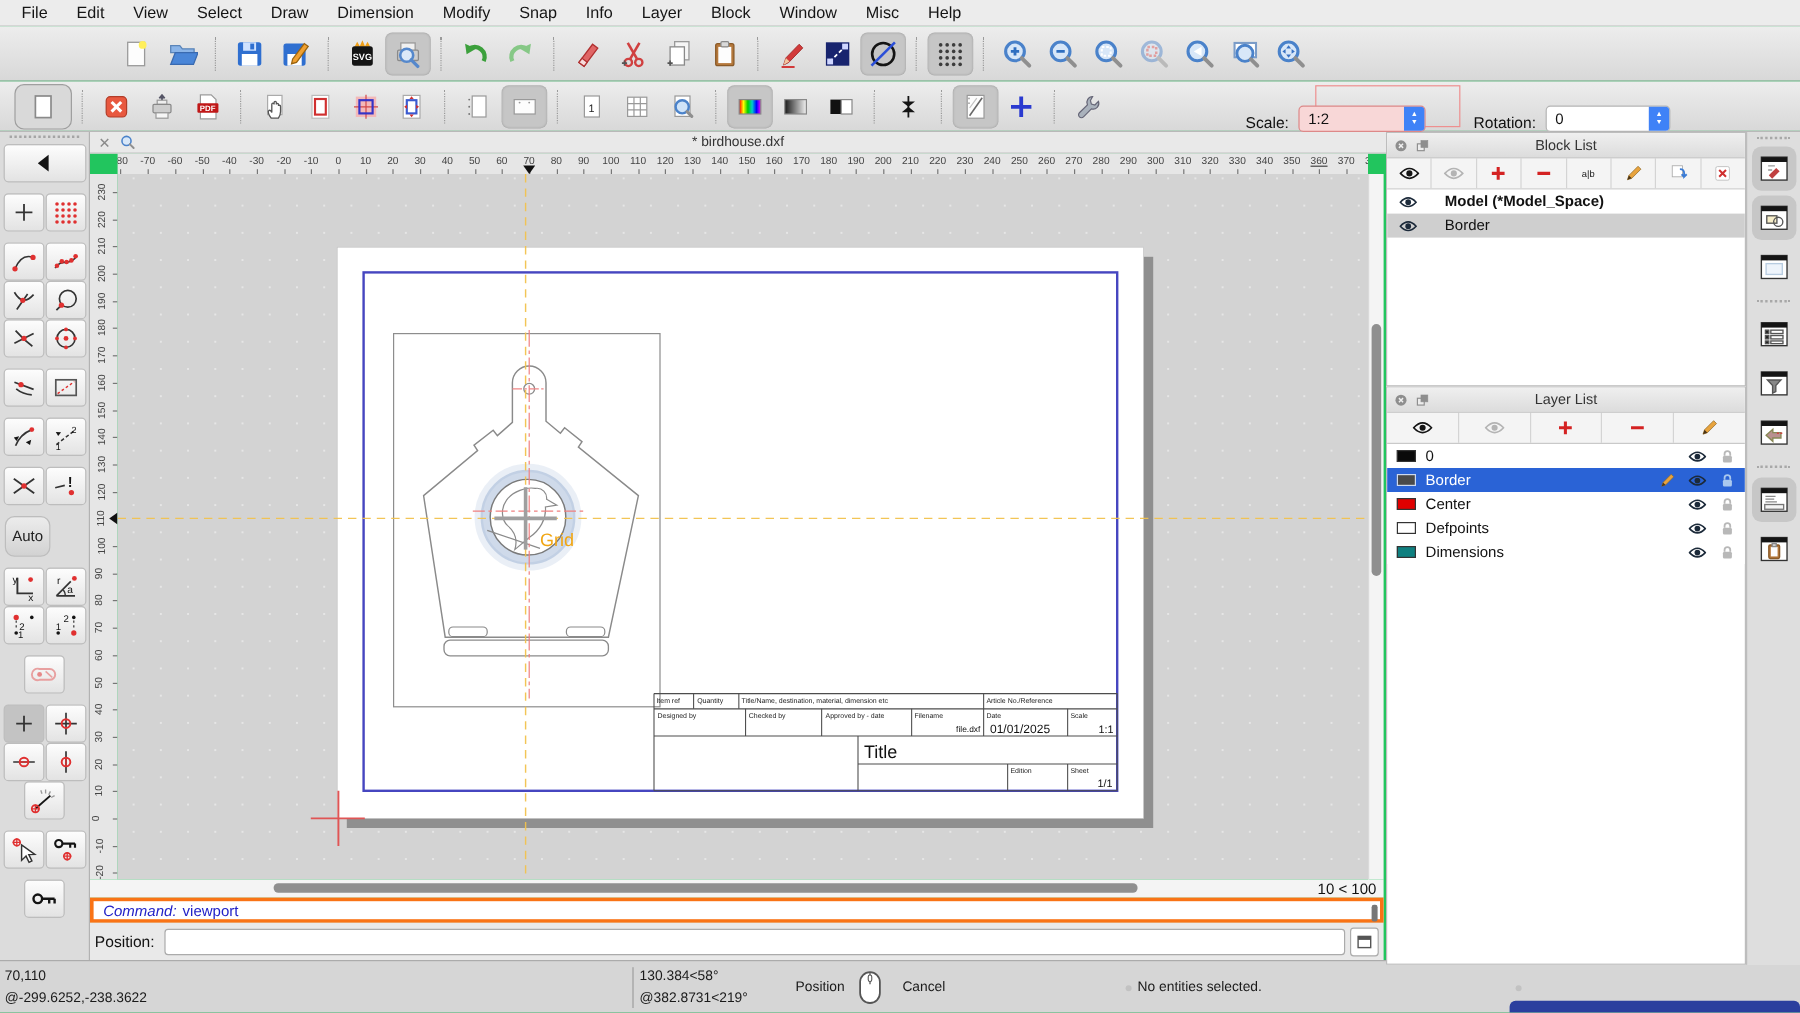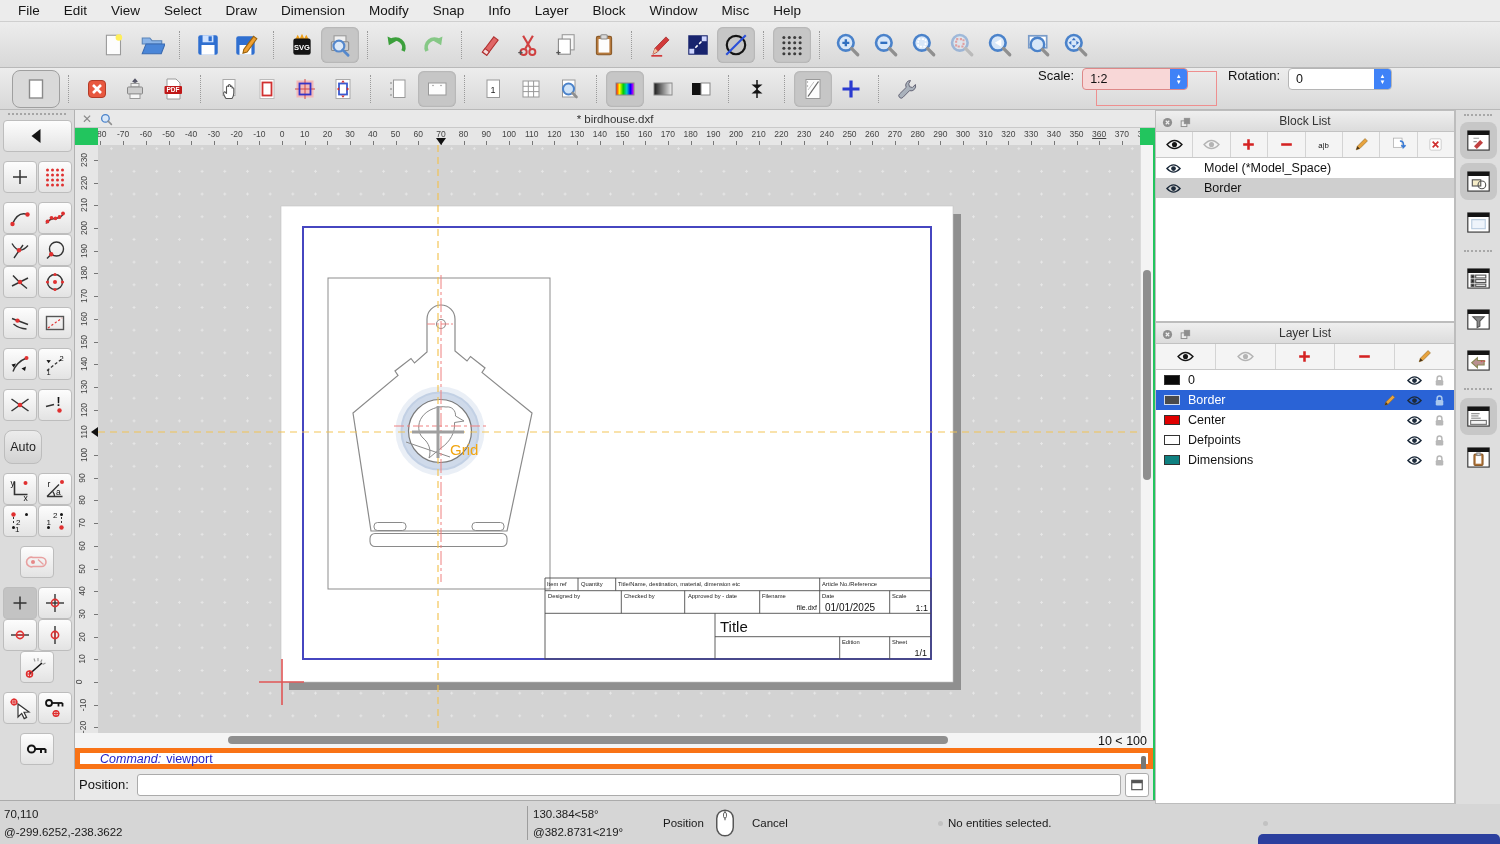--- a/index.html
+++ b/index.html
@@ -14,21 +14,21 @@
            border-bottom:1px solid #b9b9b9;display:flex;align-items:center;box-sizing:border-box;}
   .t1{top:22px;height:46px;padding-left:95px;}
   .t2{top:68px;height:42px;padding-left:12px;}
   .tbtn{width:38px;height:36px;border-radius:6px;display:flex;align-items:center;justify-content:center;flex:0 0 auto;}
   .tbtn svg{width:26px;height:26px;}
   .t2 .tbtn svg{width:24px;height:24px;}
   .tbtn.pressed{background:#c6c6c6;box-shadow:inset 0 0 2px rgba(0,0,0,.25);}
   .tbtn.framed{width:46px;border:1.5px solid #9f9f9f;background:#d9d9d9;border-radius:8px;}
   .tbtn.disabled{opacity:.45;}
   .tsep{width:1px;height:28px;border-left:1px dotted #9a9a9a;margin:0 8px;flex:0 0 auto;}
-  .fieldwrap{position:absolute;display:flex;align-items:flex-start;}
+  .fieldwrap{position:absolute;display:flex;align-items:flex-end;}
   .flabel{font-size:13px;color:#111;margin-right:8px;}
   .combo{height:22px;border:1px solid #b5b5b5;border-radius:4px;background:#fff;display:flex;align-items:center;
          font-size:12.5px;box-sizing:border-box;}
   .combo .cval{flex:1;padding-left:7px;}
   .combo .stepper{width:17px;height:100%;background:#3f82f7;border-radius:0 3px 3px 0;display:flex;flex-direction:column;
                   align-items:center;justify-content:center;color:#fff;font-size:6px;line-height:6px;}
   .combo.hl{background:#f8d7d7;border-color:#d88;}
   .guide{position:absolute;border:1px solid #ee8f8f;pointer-events:none;}
   
   .lefttools{position:absolute;left:0;top:110px;width:75px;height:690px;background:#dcdcdc;
@@ -61,22 +61,22 @@
          border-right:7px solid #111;transform:translateY(-50%);}
   .drawing{position:absolute;left:98px;top:145px;width:1042px;height:588px;background:#d3d3d3;
            background-image:radial-gradient(circle,#e6e6e6 1px,transparent 1.2px);
            background-size:22.7px 22.7px;background-position:2px 15px;overflow:hidden;}
   .vscroll{position:absolute;left:1140px;top:145px;width:13px;height:588px;background:#f4f4f4;border-left:1px solid #dadada;box-sizing:border-box;}
   .vscroll .thumb{position:absolute;left:2px;width:8px;border-radius:4px;background:#8f8f8f;}
   .hscrollrow{position:absolute;left:75px;top:733px;width:1078px;height:15px;background:#f4f4f4;}
   .hscrollrow .thumb{position:absolute;top:3px;height:8px;border-radius:4px;background:#8f8f8f;}
   .scrollinfo{position:absolute;right:6px;top:1px;font-size:12.5px;color:#111;}
   
-  .cmdbar{position:absolute;left:75px;top:748px;width:1078px;height:21px;background:#fff;border:5px solid #f97316;
-          box-sizing:border-box;display:flex;align-items:center;font-size:12.5px;color:#2222c8;padding-left:20px;}
+  .cmdbar{position:absolute;left:75px;top:748px;width:1078px;height:21px;background:#fff;border:3px solid #f97316;
+          box-sizing:border-box;display:flex;align-items:center;font-size:12.5px;color:#2222c8;padding-left:8px;}
   .cmdbar .pfx{font-style:italic;margin-right:5px;}
   .cmdbar .mthumb{position:absolute;right:2px;top:3px;width:5px;height:14px;border-radius:2px;background:#777;}
   .posbar{position:absolute;left:75px;top:769px;width:1078px;height:31px;background:#e9e9e9;display:flex;align-items:center;}
   .posbar label{font-size:13px;margin:0 8px 0 4px;}
   .posbar input{flex:1;height:20px;border:1px solid #ababab;border-radius:3px;background:#fff;font-size:12px;padding:0 4px;}
   .posbar .winbtn{width:22px;height:22px;margin:0 4px;background:#fff;border:1px solid #ababab;border-radius:3px;
                   display:flex;align-items:center;justify-content:center;}
   .posbar .winbtn svg{width:14px;height:14px;}
   
   .statusbar{position:absolute;left:0;top:800px;width:1500px;height:44px;background:#d6d6d6;border-top:1px solid #ababab;
@@ -1279,21 +1279,21 @@
         <div class="plist">
           <div class="prow">
       <span class="sp8"></span>
             <span class="icslot">
               <svg viewBox="0 0 24 16" xmlns="http://www.w3.org/2000/svg">
                 <path d="M1.5 8 Q12 -3.5 22.5 8 Q12 19.5 1.5 8Z" fill="none" stroke="#1c2a3a" stroke-width="2.2"></path>
                 <circle cx="12" cy="8" r="3.8" fill="#1c2a3a"></circle>
               </svg>
             </span>
       <span class="icslot"></span>
-      <span style="margin-left:4px;">Model (*Model_Space)</span>
+      <span style="margin-left:4px;font-weight:bold;">Model (*Model_Space)</span>
           </div>
           <div class="prow sel-gray">
       <span class="sp8"></span>
             <span class="icslot">
               <svg viewBox="0 0 24 16" xmlns="http://www.w3.org/2000/svg">
                 <path d="M1.5 8 Q12 -3.5 22.5 8 Q12 19.5 1.5 8Z" fill="none" stroke="#1c2a3a" stroke-width="2.2"></path>
                 <circle cx="12" cy="8" r="3.8" fill="#1c2a3a"></circle>
               </svg>
             </span>
       <span class="icslot"></span>

